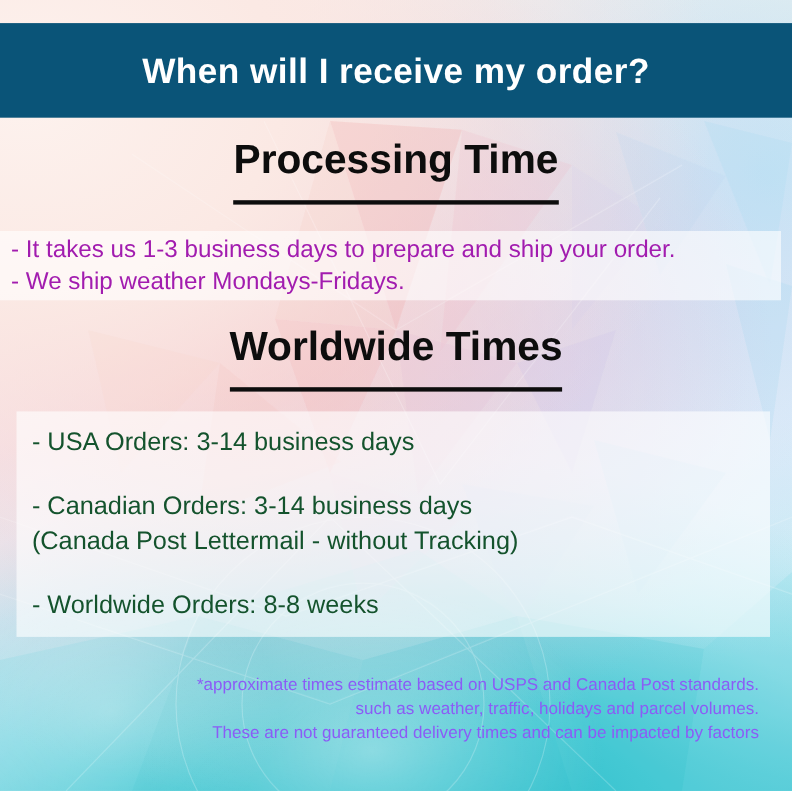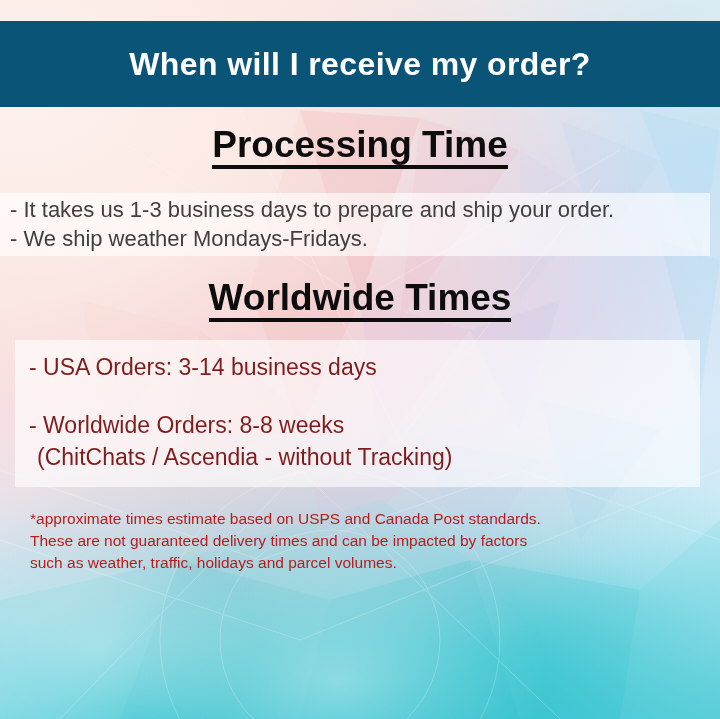--- a/index.html
+++ b/index.html
@@ -80,64 +80,64 @@
     text-align: center;
     color: #0d0d0d;
     font-size: 37px;
     font-weight: 700;
     line-height: 1;
     margin: 0;
   }
   .section-heading span {
     display: inline-block;
     border-bottom: 4px solid #0d0d0d;
-    padding-bottom: 2px;
+    padding-bottom: 19px;
   }
   #processing-heading { margin-top: 19px; }
   #shipping-heading  { margin-top: 23px; }
 
   
   .plate {
     background: rgba(255,255,255,0.62);
   }
 
   .processing-list {
     margin: 24px 0 0 0;
     padding: 2px 0 3px 10px;
     list-style: none;
     width: 700px;
   }
   .processing-list li {
-    color: #404040;
+    color: #a21caf;
     font-size: 22px;
     line-height: 1.32;
     white-space: nowrap;
   }
 
   .shipping-panel {
     margin: 18px 0 0 15px;
     width: 685px;
     padding: 12px 0 14px 0;
     box-sizing: border-box;
   }
   .ship-block { padding: 0 0 0 14px; }
   .ship-block + .ship-block { margin-top: 27px; }
   .ship-line {
-    color: #7f1d1d;
+    color: #14532d;
     font-size: 23px;
     line-height: 1.36;
     white-space: nowrap;
   }
   .ship-line.sub { padding-left: 8px; }
 
   .footnote {
-    margin: 21px auto 0 auto;
+    margin: 33px auto 0 auto;
     width: 660px;
-    text-align: left;
-    color: #b91c1c;
+    text-align: right;
+    color: #8b5cf6;
     font-size: 15.5px;
     line-height: 1.42;
   }
   .footnote div { white-space: nowrap; }
 </style>
 </head>
 <body>
 
 <div id="poster">
 
@@ -202,28 +202,31 @@
     <h2 class="section-heading" id="shipping-heading">
       <span>Worldwide Times</span>
     </h2>
 
     <div class="shipping-panel plate">
 
       <div class="ship-block">
         <div class="ship-line">- USA Orders: 3-14 business days</div>
       </div>
 
+      <div class="ship-block">
+        <div class="ship-line">- Canadian Orders: 3-14 business days</div>
+        <div class="ship-line">(Canada Post Lettermail - without Tracking)</div>
+      </div>
 
       <div class="ship-block">
         <div class="ship-line">- Worldwide Orders: 8-8 weeks</div>
-        <div class="ship-line sub">(ChitChats / Ascendia - without Tracking)</div>
       </div>
 
     </div>
 
     <div class="footnote">
       <div>*approximate times estimate based on USPS and Canada Post standards.</div>
+      <div>such as weather, traffic, holidays and parcel volumes.</div>
       <div>These are not guaranteed delivery times and can be impacted by factors</div>
-      <div>such as weather, traffic, holidays and parcel volumes.</div>
     </div>
 
   </div>
 </div>
 
 </body></html>

